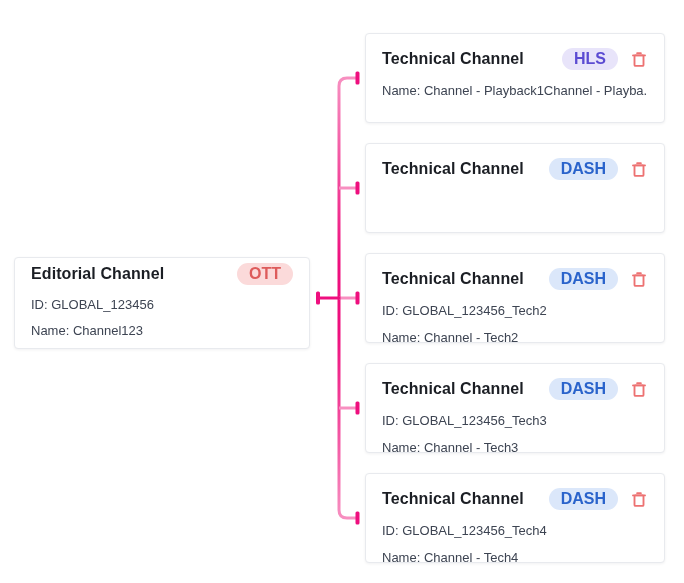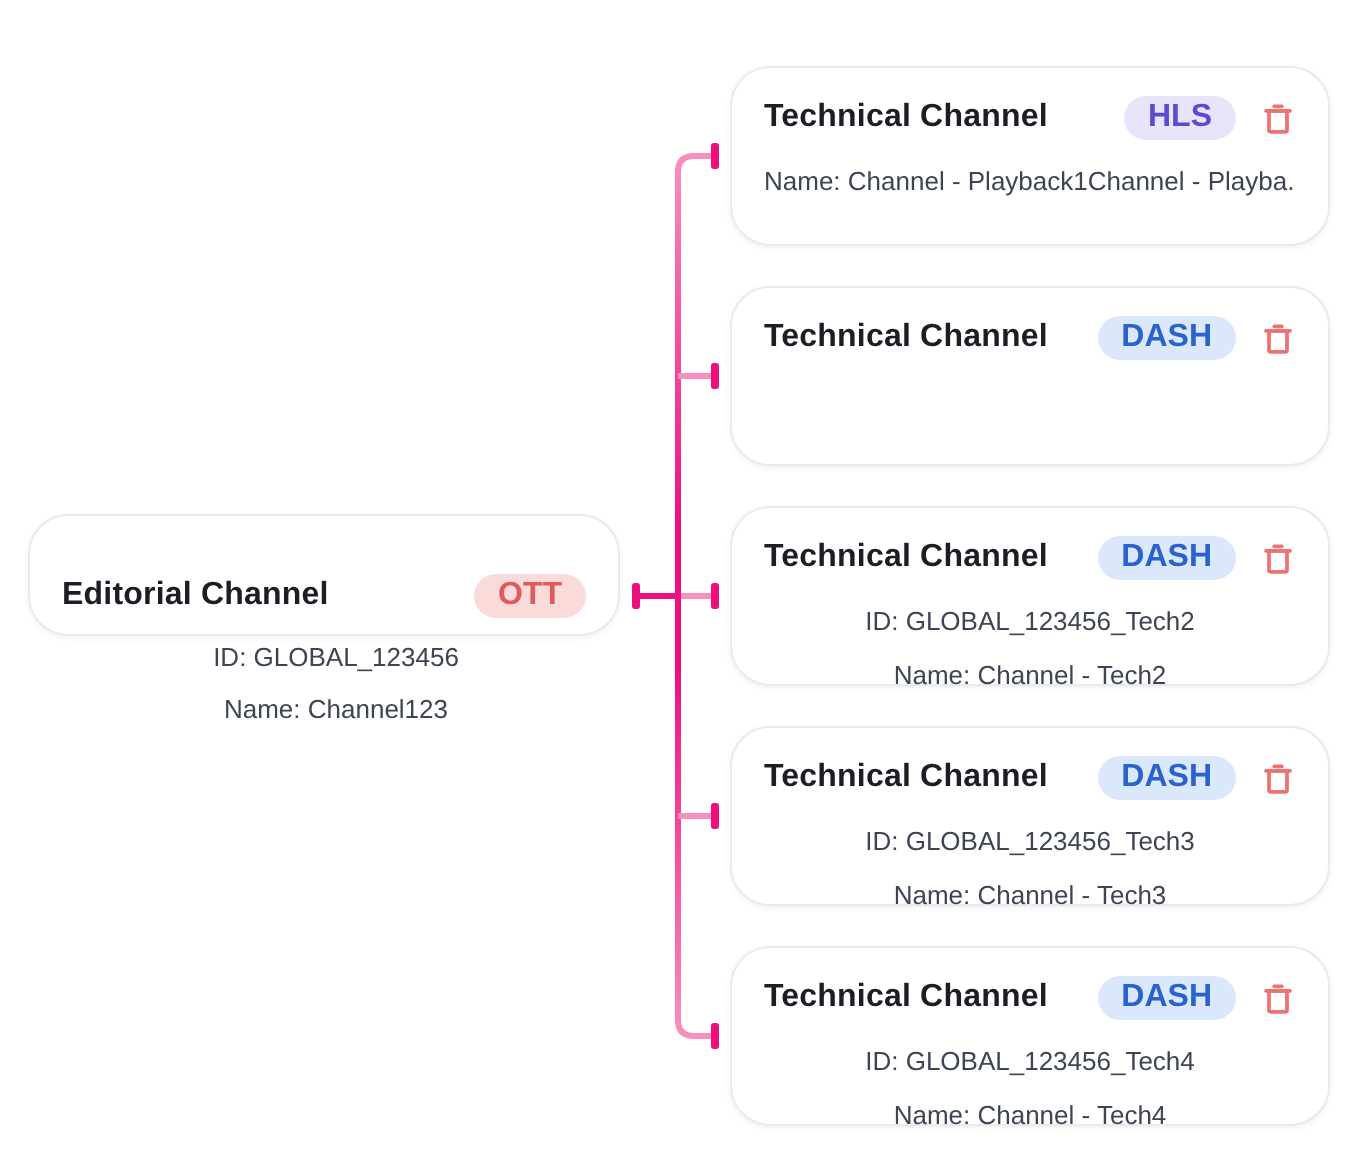--- a/index.html
+++ b/index.html
@@ -16,26 +16,25 @@
   *{box-sizing:border-box;}
   html,body{margin:0;padding:0;background:#ffffff;}
   body{font-family:"Liberation Sans", sans-serif;}
   .canvas{position:relative;width:684px;height:583px;background:#ffffff;overflow:hidden;}
   .connectors{position:absolute;left:0;top:0;width:684px;height:583px;}
 
   .card{
     position:absolute;
     background:#ffffff;
     border:1px solid var(--card-border);
-    border-radius:20px;
+    border-radius:4px;
     box-shadow:0 1px 3px rgba(16,24,40,0.06);
     padding:13px 16px;
-    text-align:center;
   }
-  .card.editorial{left:14px;top:257px;width:296px;height:61px;padding:28px 16px;}
+  .card.editorial{left:14px;top:257px;width:296px;height:92px;padding:4px 16px;}
   .card.tech{left:365px;width:300px;height:90px;}
 
   .card-header{display:flex;align-items:center;gap:12px;}
   .card-title{
     font-size:16px;font-weight:700;color:var(--title-text);
     margin-right:auto;white-space:nowrap;letter-spacing:.1px;line-height:24px;
   }
   .badge{
     font-size:16px;font-weight:600;line-height:14px;
     padding:4px 12px;border-radius:999px;white-space:nowrap;
@@ -47,21 +46,21 @@
   .trash-btn{
     background:none;border:none;padding:0;margin:0;cursor:pointer;
     color:var(--delete-icon);display:flex;align-items:center;
   }
   .trash-btn svg{display:block;}
 
   .card-line{
     font-size:13px;line-height:14px;color:var(--body-text);
     margin-top:13px;white-space:nowrap;overflow:hidden;
   }
-  .card.editorial .card-line{margin-top:12px;margin-left:12px;}
+  .card.editorial .card-line{margin-top:12px;}
 </style>
 </head>
 <body>
 
 <div class="canvas">
 
   <svg class="connectors" viewBox="0 0 684 583" xmlns="http://www.w3.org/2000/svg">
     <defs>
       <linearGradient id="trunkGrad" gradientUnits="userSpaceOnUse" x1="0" y1="78" x2="0" y2="518">
         <stop offset="0" style="stop-color:var(--edge-light)"></stop>

